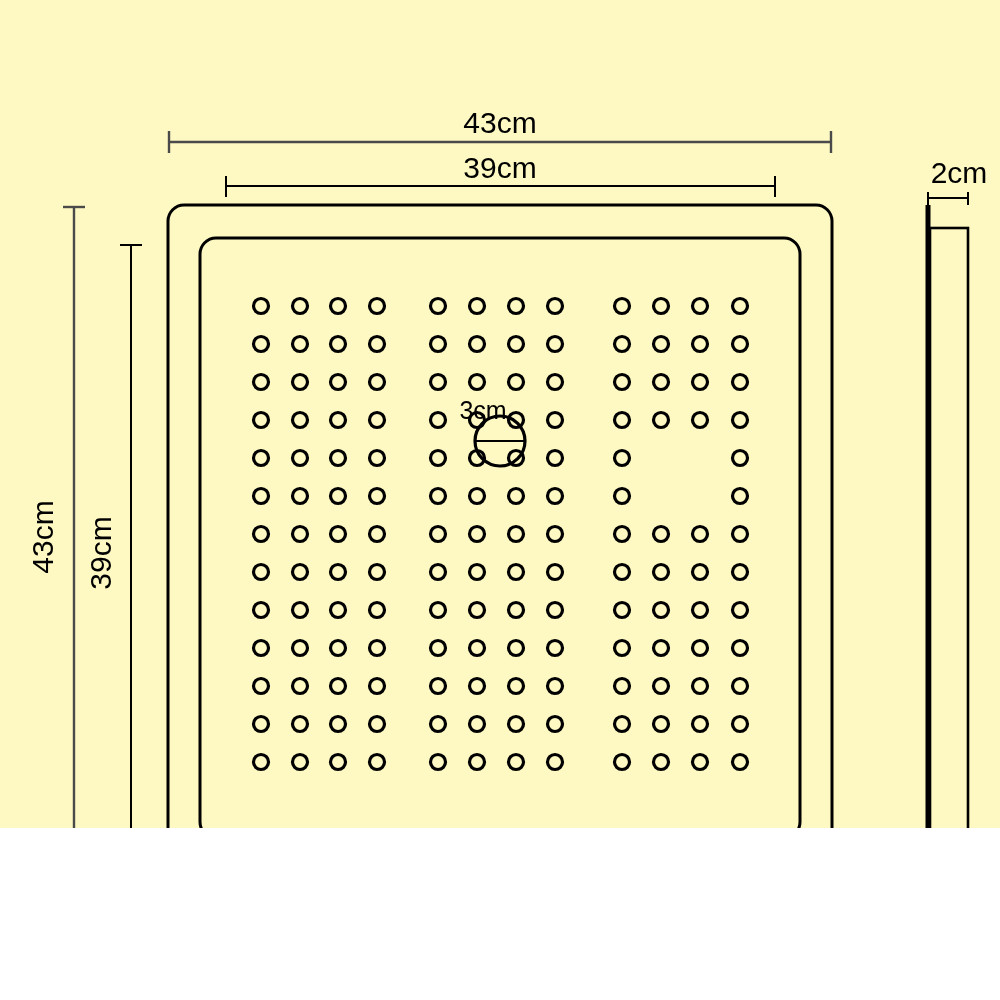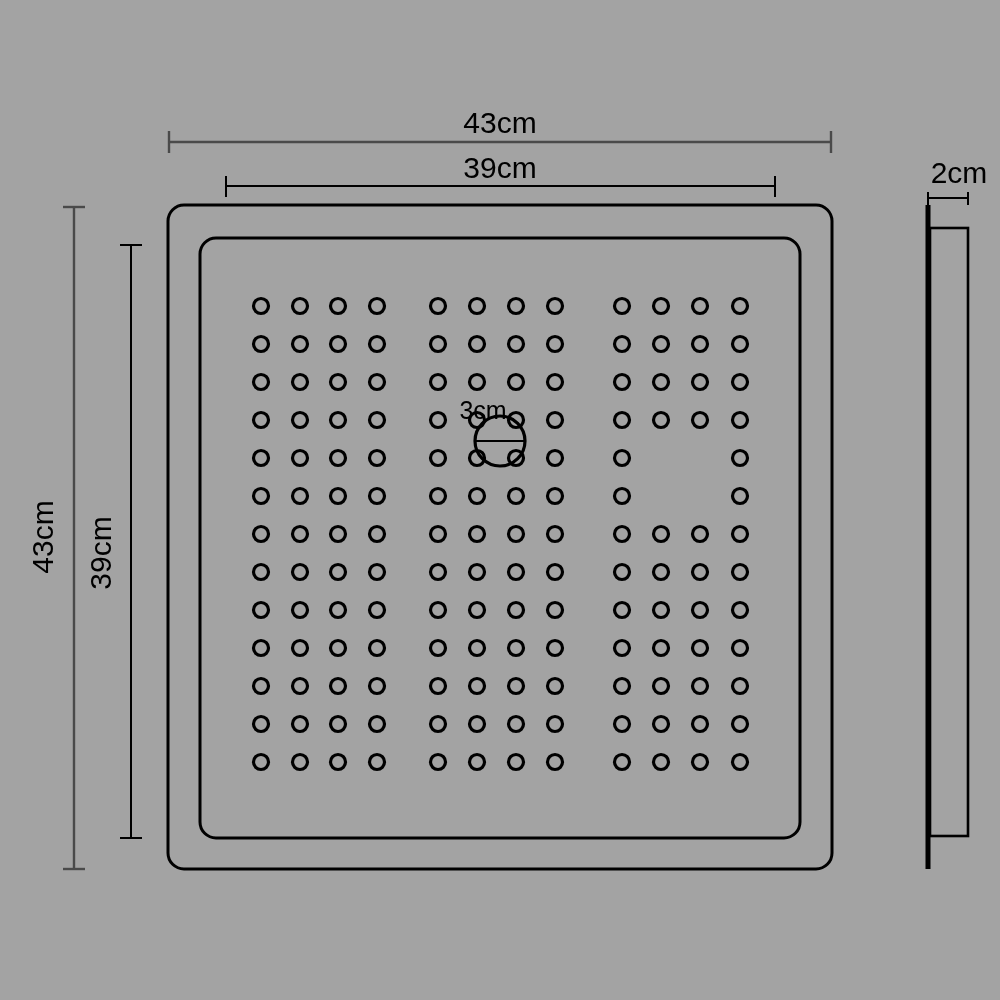--- a/index.html
+++ b/index.html
@@ -6,22 +6,22 @@
     margin: 0;
     padding: 0;
     background: #ffffff;
   }
   body {
     font-family: "Liberation Sans", sans-serif;
   }
   #canvas {
     position: relative;
     width: 1000px;
-    height: 1000px;
-    background: #a3a3a3;
+    height: 828px;
+    background: #fef9c3;
     overflow: hidden;
   }
   #drawing {
     position: absolute;
     left: 0;
     top: 0;
     width: 1000px;
     height: 1000px;
   }
   .dim-text {

